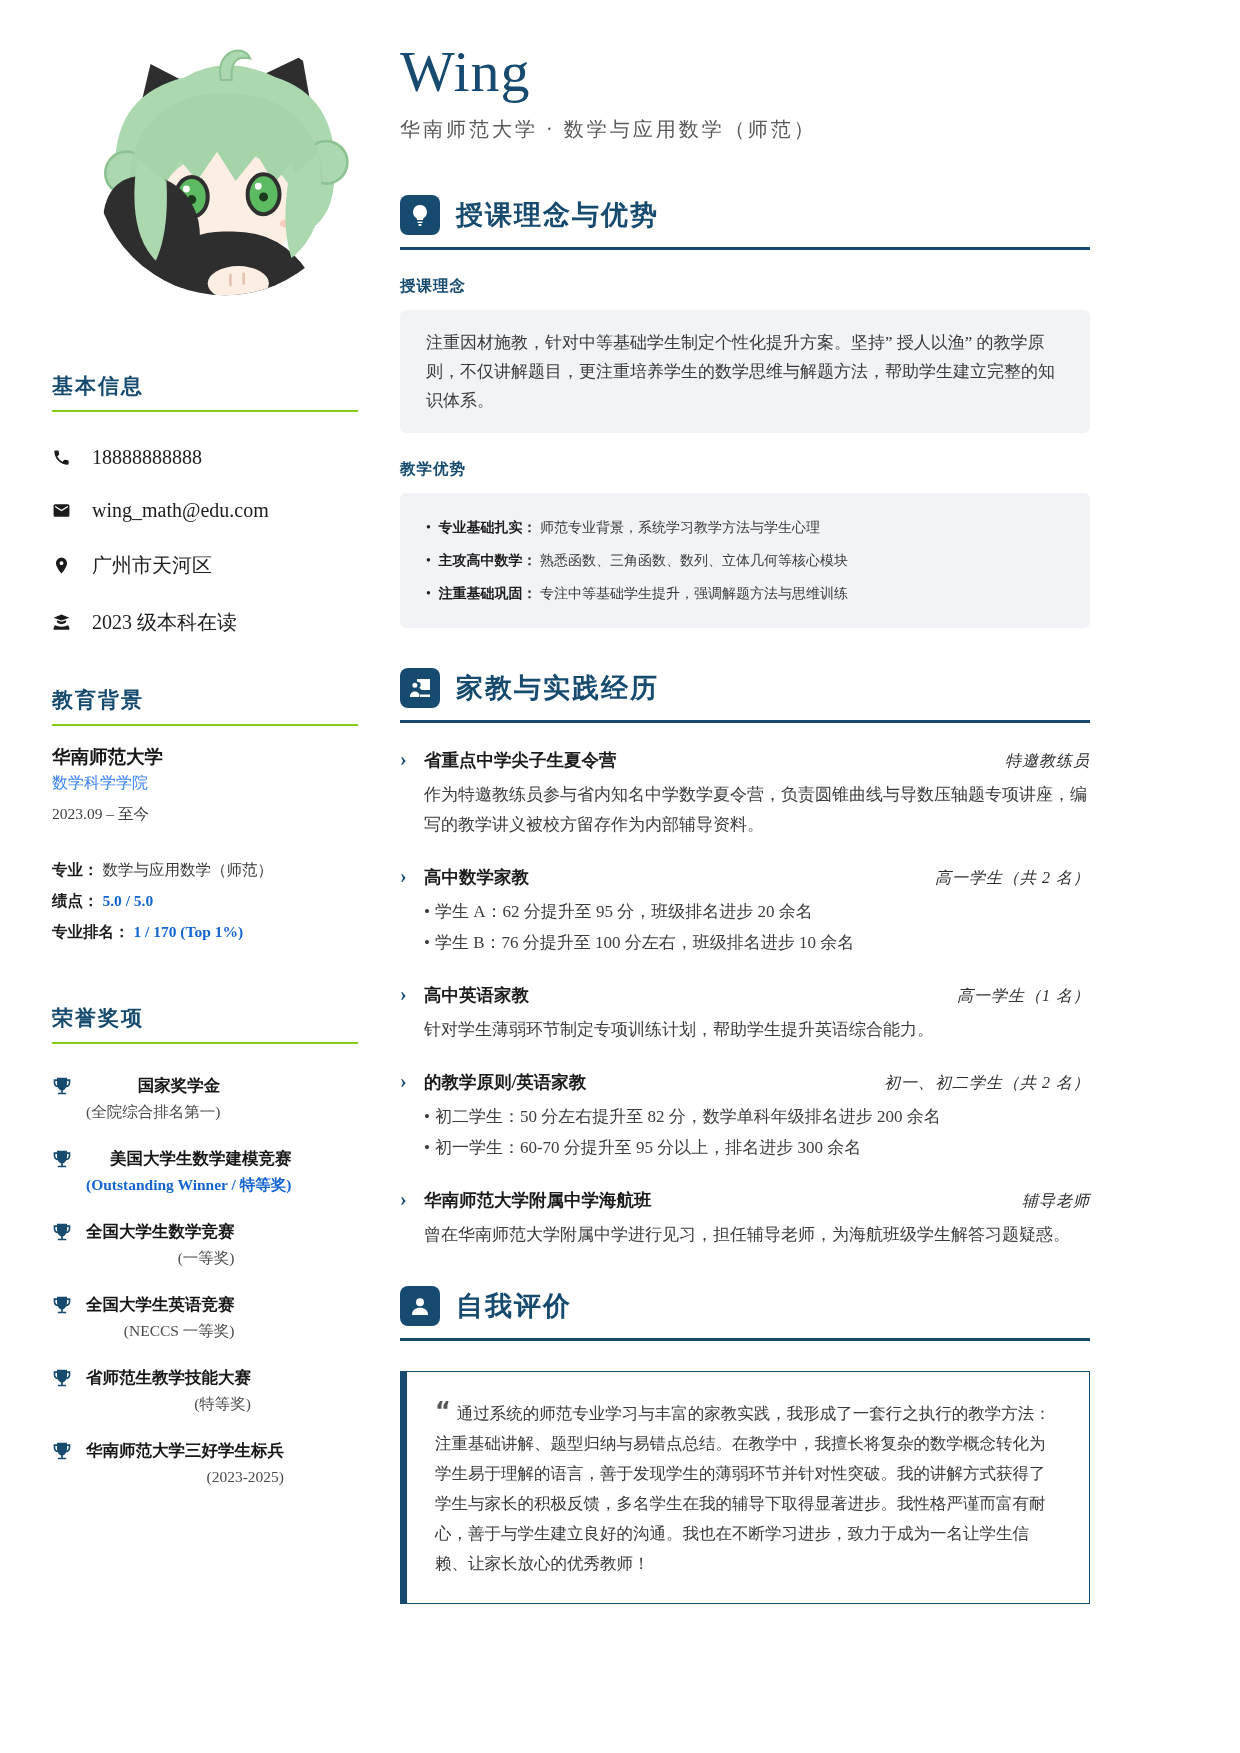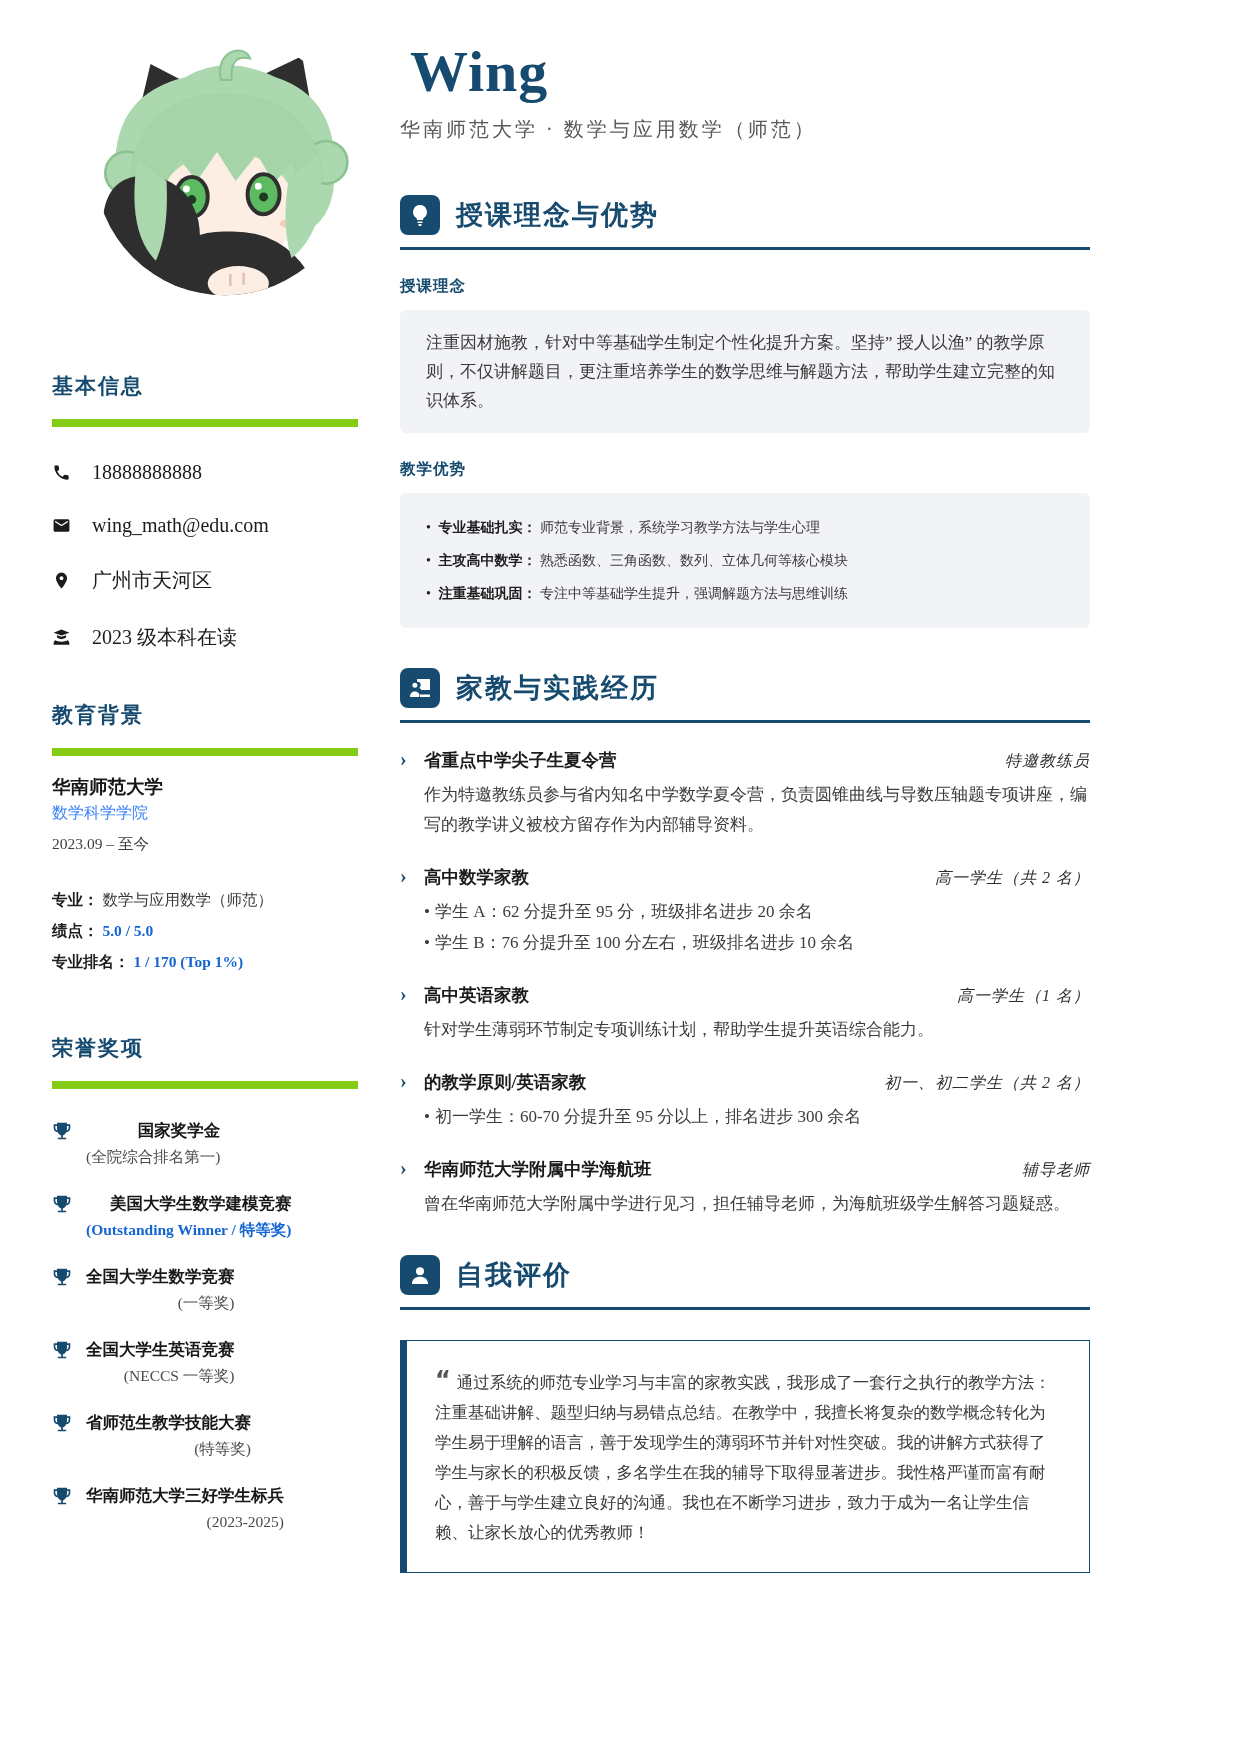--- a/index.html
+++ b/index.html
@@ -7,21 +7,21 @@
   body {
     width:1240px; height:1753px; position:relative; overflow:hidden;
     font-family:"Liberation Serif","DejaVu Serif",serif; color:#3a3a3a;
   }
   
   .sidebar { position:absolute; left:52px; top:32px; width:306px; }
   .avatar { width:266px; height:266px; border-radius:50%; overflow:hidden; margin-left:40px; background:#fff; }
   .avatar svg { width:100%; height:100%; display:block; }
   .side-title {
     margin-top:74px; font-size:21px; font-weight:bold; color:#164A6F;
-    letter-spacing:2px; border-bottom:8px solid #84cc16; padding-bottom:19px;
+    letter-spacing:2px; border-bottom:2px solid #84cc16; padding-bottom:10px;
   }
   .side-title.t2 { margin-top:50px; }
   .side-title.t3 { margin-top:62px; }
   .contact-list { margin-top:34px; }
   .contact-row { display:flex; align-items:center; gap:20px; margin-bottom:30px; }
   .contact-row .cicon { width:20px; height:20px; flex:0 0 20px; display:flex; align-items:center; }
   .contact-row .cicon svg { width:19px; height:19px; fill:#1b1b1b; }
   .contact-row .ctext { font-size:20px; color:#1c1c1c; }
   .edu-school { margin-top:18px; font-size:18.5px; font-weight:bold; color:#171717; }
   .edu-college { margin-top:4px; font-size:16px; color:#3b82f6; }
@@ -33,21 +33,21 @@
   .edu-row .evalue.hl { color:#1565D1; font-weight:bold; }
   .awards { margin-top:30px;text-align:right; }
   .award { display:flex; gap:14px; margin-bottom:23px; }
   .award .ticon { width:20px; flex:0 0 20px; padding-top:2px; }
   .award .ticon svg { width:20px; height:20px; fill:#164A6F; }
   .award .atitle { font-size:16.5px; font-weight:bold; color:#171717; line-height:24px; }
   .award .asub { font-size:15.5px; color:#4a4a4a; line-height:24px; margin-top:2px; }
   .award .asub.hl { color:#1565D1; font-weight:bold; }
   
   .main { position:absolute; left:400px; top:42px; width:690px; }
-  .name { font-size:58px; font-weight:bold; color:#164A6F; letter-spacing:1px; line-height:1.02;margin-left:10px; }
+  .name { font-size:58px; font-weight:normal; color:#164A6F; letter-spacing:1px; line-height:1.02; }
   .subtitle { margin-top:15px; font-size:20px; color:#5a5a5a; letter-spacing:3px; }
   .sec-head { display:flex; align-items:center; gap:16px; border-bottom:3px solid #164A6F; padding-bottom:12px; }
   .sec-head .sicon { width:40px; height:40px; background:#164A6F; border-radius:8px; display:flex; align-items:center; justify-content:center; }
   .sec-head .sicon svg { width:24px; height:24px; fill:#ffffff; }
   .sec-head .stitle { font-size:27px; font-weight:bold; color:#164A6F; letter-spacing:2px; }
   .sec1 { margin-top:52px; }
   .sec2 { margin-top:40px; }
   .sec3 { margin-top:36px; }
   .sub-label { margin-top:26px; font-size:15.5px; font-weight:bold; color:#164A6F; letter-spacing:1px; }
   .gray-box { margin-top:13px; background:#f1f3f6; border-radius:6px; padding:18px 26px; font-size:17px; line-height:29px; color:#3a3a3a; }
@@ -297,20 +297,21 @@
     <div class="exp-desc">针对学生薄弱环节制定专项训练计划，帮助学生提升英语综合能力。</div>
   </div>
 
   <div class="exp-item">
     <div class="exp-head">
       <span class="chev">›</span>
       <span class="exp-title">的教学原则/英语家教</span>
       <span class="exp-role">初一、初二学生（共 2 名）</span>
     </div>
     <div class="exp-bullets">
+      <div class="exp-bullet"><span class="bdot">•</span><span>初二学生：50 分左右提升至 82 分，数学单科年级排名进步 200 余名</span></div>
       <div class="exp-bullet"><span class="bdot">•</span><span>初一学生：60-70 分提升至 95 分以上，排名进步 300 余名</span></div>
     </div>
   </div>
 
   <div class="exp-item">
     <div class="exp-head">
       <span class="chev">›</span>
       <span class="exp-title">华南师范大学附属中学海航班</span>
       <span class="exp-role">辅导老师</span>
     </div>

